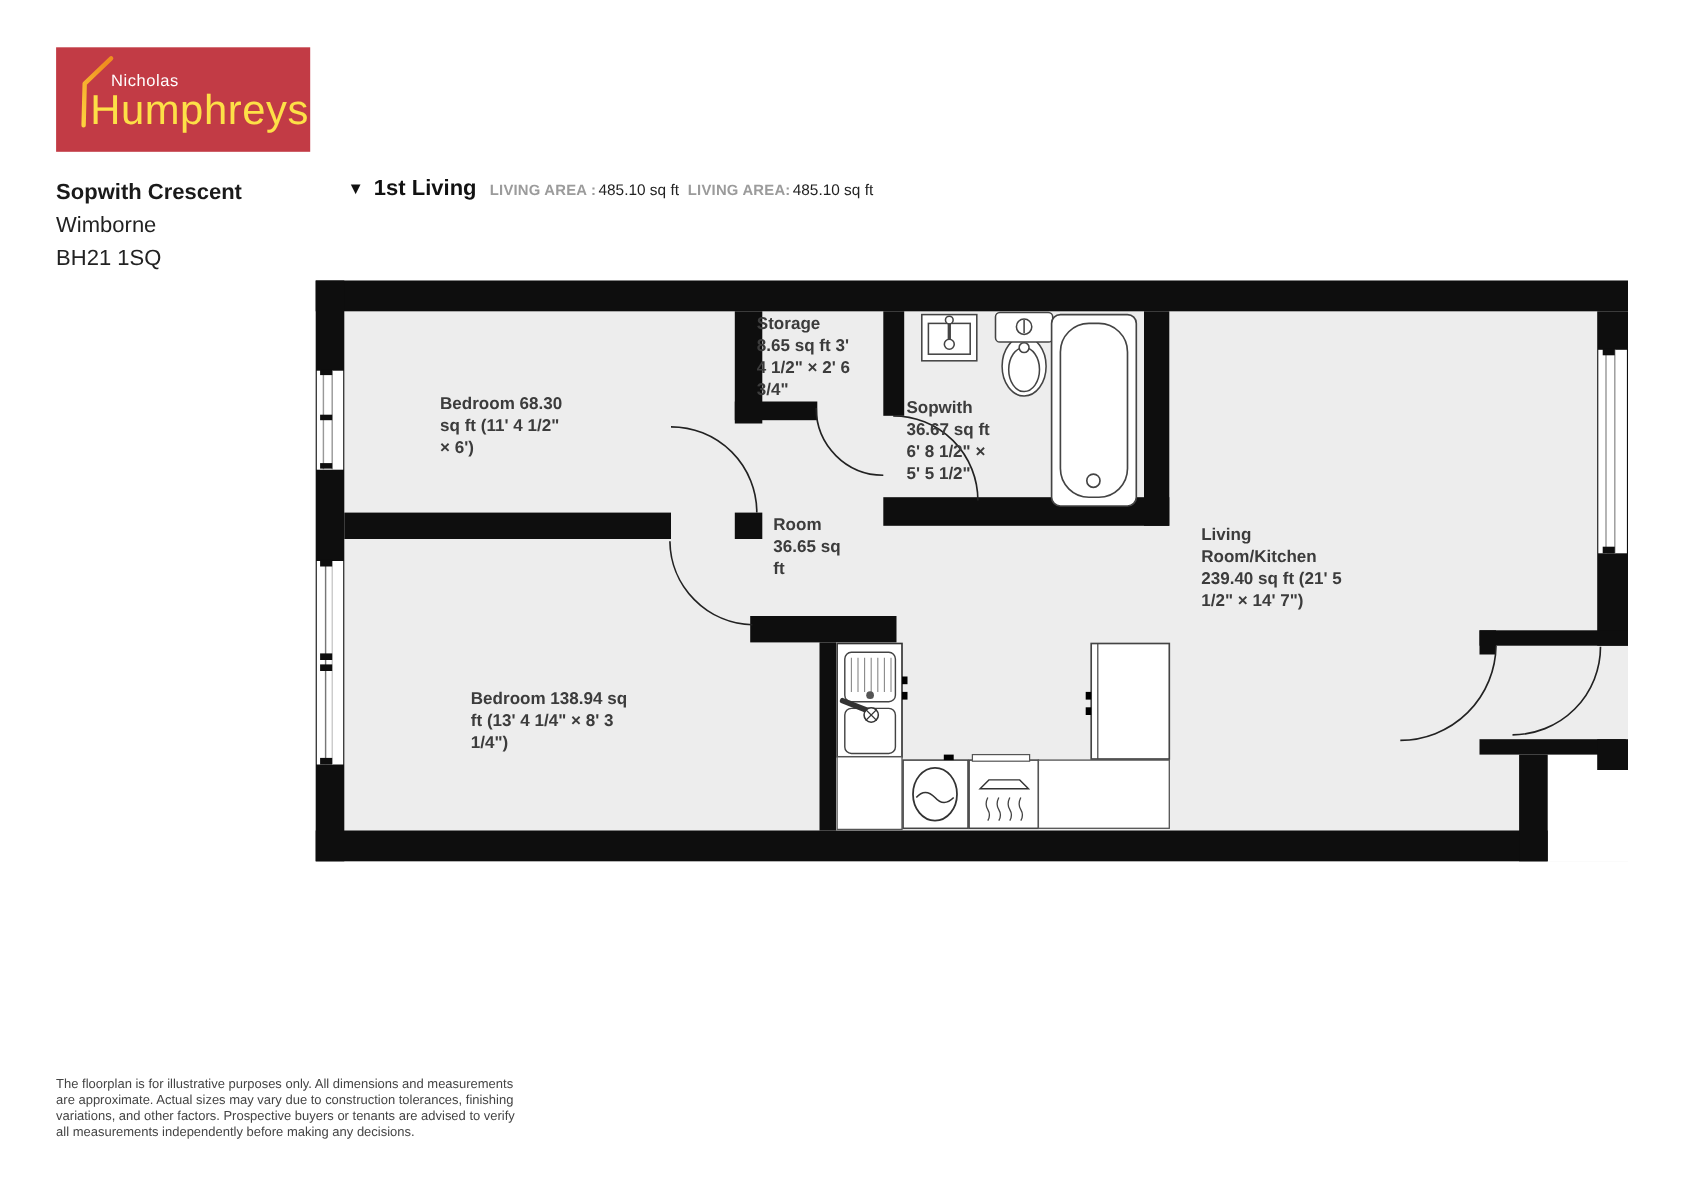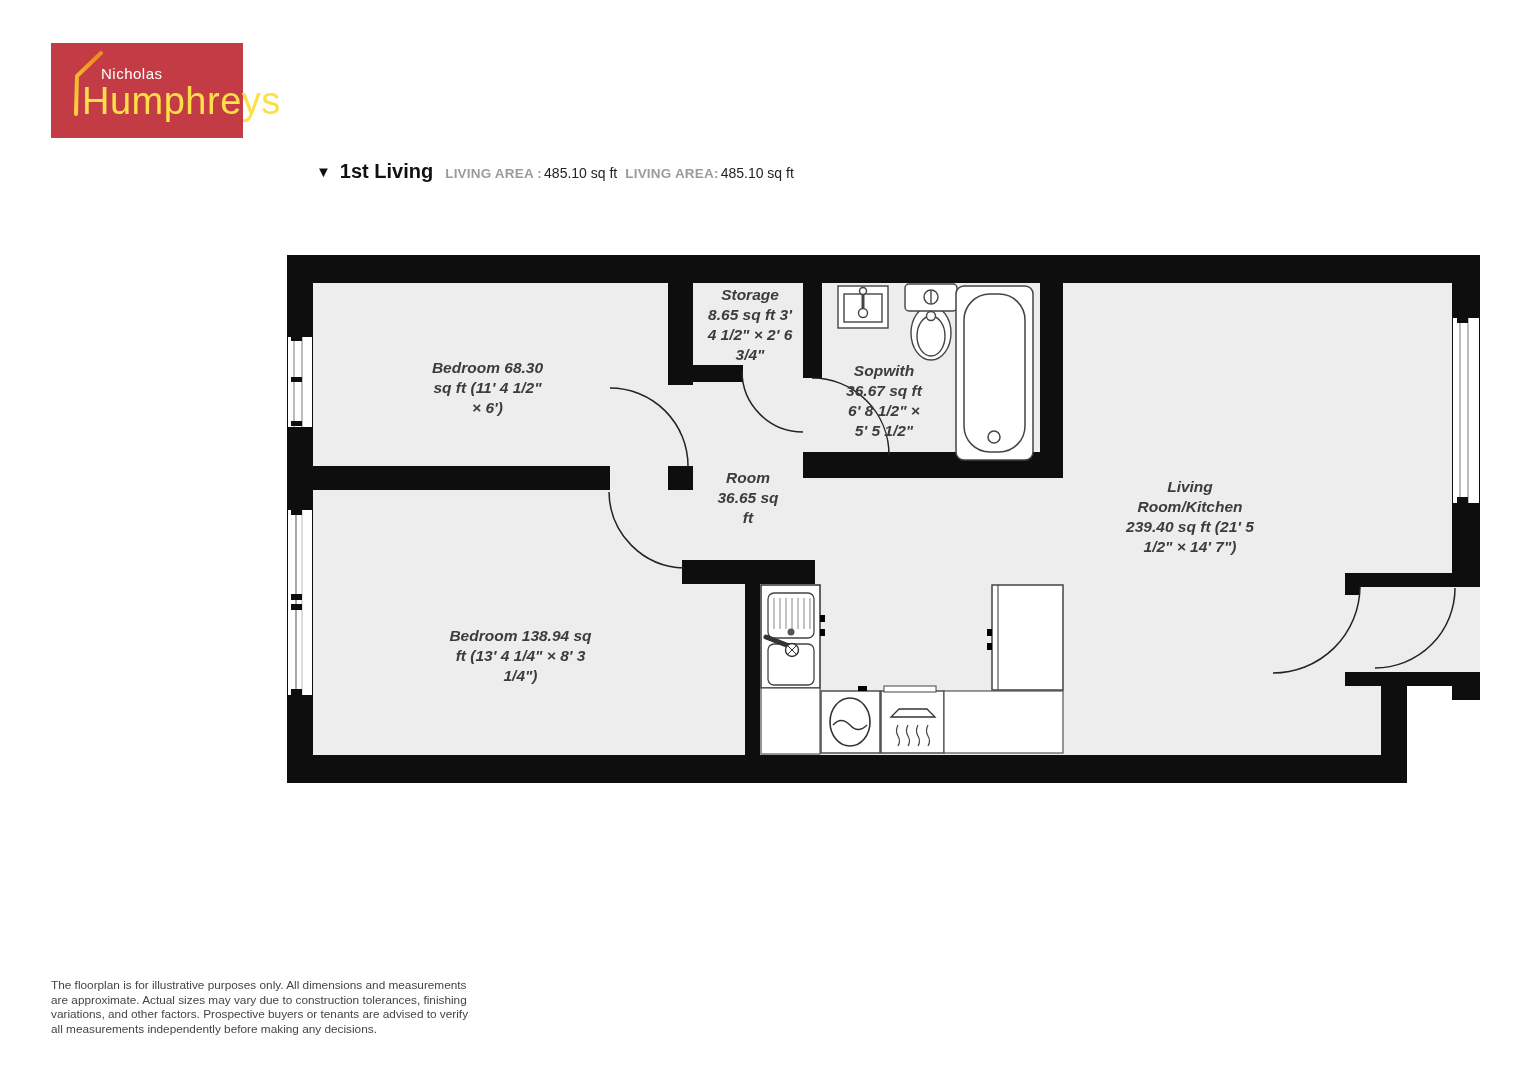--- a/index.html
+++ b/index.html
@@ -1,38 +1,38 @@
 <!DOCTYPE html>
 <html><head>
 <meta charset="utf-8">
 <style>
   html,body{margin:0;padding:0;background:#ffffff;}
   .page{position:relative;width:1528px;height:1080px;background:#ffffff;overflow:hidden;
         font-family:"Liberation Sans", sans-serif;}
 
   
-  .logo{position:absolute;left:51px;top:43px;width:192px;height:95px;background:#c23b45;}
+  .logo{position:absolute;left:51px;top:43px;width:192px;height:95px;background:#c23b45;padding-left:39px;}
   .logo .brand-top{position:absolute;left:50px;top:22px;color:#ffffff;font-size:15px;letter-spacing:.5px;}
   .logo .brand-bottom{position:absolute;left:31px;top:37px;color:#fde047;font-size:38px;font-weight:400;letter-spacing:.5px;}
 
   
   .address{position:absolute;left:51px;top:160px;color:#1a1a1a;}
   .address .l1{font-size:20px;font-weight:bold;line-height:30px;}
   .address .l2,.address .l3{font-size:20px;font-weight:400;line-height:30px;color:#222;}
 
   
   .floor-row{position:absolute;left:316px;top:160px;display:flex;align-items:baseline;}
   .floor-marker{font-size:15px;color:#111;margin-right:9px;position:relative;top:-1px;}
   .floor-title{font-size:20px;font-weight:bold;color:#111;margin-right:12px;}
   .area-label{font-size:13.5px;font-weight:bold;color:#9b9b9b;letter-spacing:.2px;}
   .area-value{font-size:14px;color:#222;margin-left:2px;margin-right:8px;}
 
   
-  .room-label{position:absolute;text-align:center;font-weight:bold;font-size:15.5px;
-              line-height:20px;color:#3c3c3c;z-index:5;font-style:italic;}
+  .room-label{position:absolute;text-align:left;font-weight:bold;font-size:15.5px;
+              line-height:20px;color:#3c3c3c;z-index:5;}
 
   
   .disclaimer{position:absolute;left:51px;top:978px;width:432px;font-size:11.8px;
               line-height:14.6px;color:#444;}
 
   svg{position:absolute;left:0;top:0;}
 </style>
 </head>
 <body>
 
@@ -45,20 +45,25 @@
           <stop offset="0" stop-color="#fdd23e"></stop>
           <stop offset="1" stop-color="#ef8f1f"></stop>
         </linearGradient>
       </defs>
       <polyline points="25,71 26,33 50,10" fill="none" stroke="url(#roofgrad)" stroke-width="4" stroke-linejoin="round" stroke-linecap="round"></polyline>
     </svg>
     <span class="brand-top">Nicholas</span>
     <span class="brand-bottom">Humphreys</span>
   </div>
 
+  <div class="address">
+    <div class="l1">Sopwith Crescent</div>
+    <div class="l2">Wimborne</div>
+    <div class="l3">BH21 1SQ</div>
+  </div>
 
   <div class="floor-row">
     <span class="floor-marker">▼</span>
     <span class="floor-title">1st Living</span>
     <span class="area-label">LIVING AREA :</span>
     <span class="area-value">485.10 sq ft</span>
     <span class="area-label">LIVING AREA:</span>
     <span class="area-value">485.10 sq ft</span>
   </div>
 

